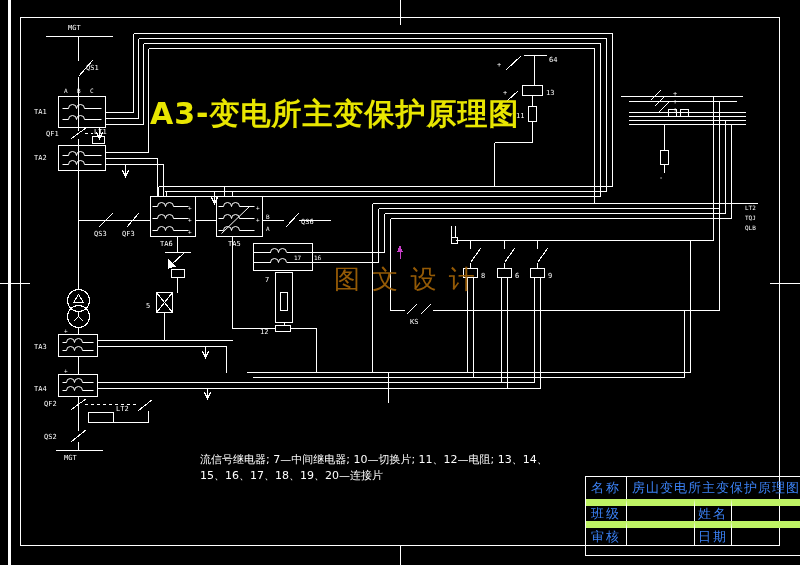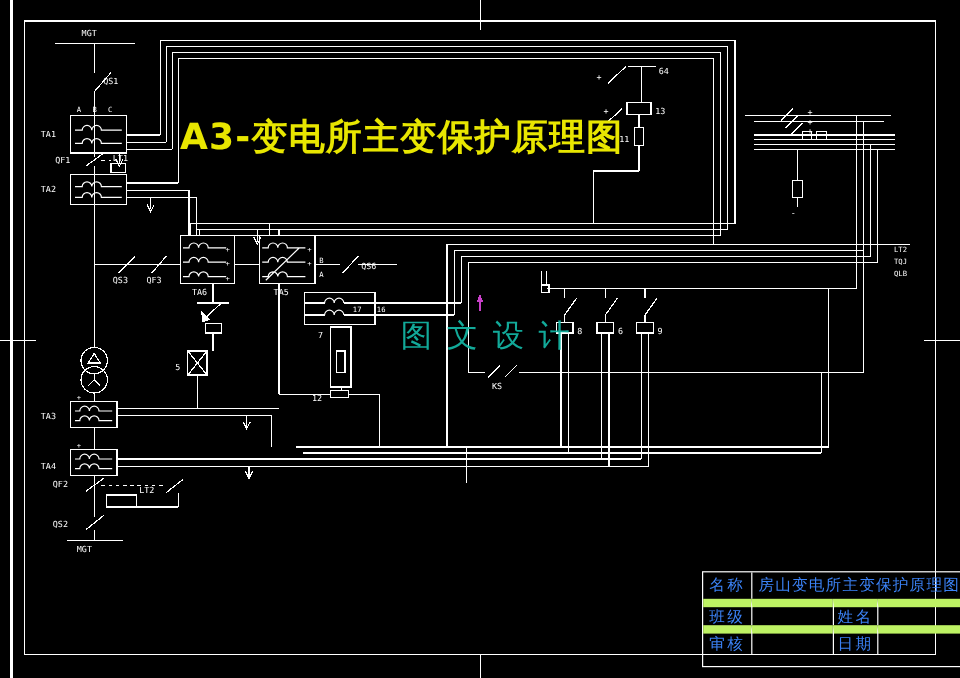--- a/index.html
+++ b/index.html
@@ -2,21 +2,21 @@
 <html><head>
 <meta charset="utf-8">
 <style>
   html,body{margin:0;padding:0;background:#000;}
   body{width:800px;height:565px;position:relative;overflow:hidden;
        font-family:"DejaVu Sans",sans-serif;}
   .abs{position:absolute;}
   #schematic-svg{position:absolute;left:0;top:0;}
   #title{left:150px;top:50px;font-size:30px;font-weight:bold;color:#e8e600;
          letter-spacing:1px;white-space:nowrap;margin-top:44px;}
-  #watermark{left:334px;top:262px;font-size:26px;color:#14b8a6;letter-spacing:2px;
+  #watermark{left:334px;top:262px;font-size:26px;color:#a16207;letter-spacing:2px;
              white-space:nowrap;opacity:.92;}
   #notes{left:200px;top:452px;font-size:11px;color:#fff;line-height:16px;white-space:nowrap;}
   #tblock{left:585px;top:476px;width:220px;height:80px;display:grid;
           grid-template-columns:40px 68px 37px 75px;grid-template-rows:22px 22px 24px;
           color:#3b82f6;font-size:13px;border:1px solid #fff;box-sizing:border-box;}
   .tb{border-left:1px solid #fff;border-top:7px solid #bef264;display:flex;
       align-items:center;justify-content:center;letter-spacing:2px;overflow:hidden;}
   .tb.nl{border-left:none;}
   .tb.nt{border-top:none;}
   .tb.val{justify-content:flex-start;padding-left:5px;letter-spacing:1px;font-size:13px;}
@@ -208,20 +208,22 @@
     <text class="lbl sm" x="745" y="220">TQJ</text>
     <text class="lbl sm" x="745" y="230">QLB</text>
   </g>
 </svg>
 
 <div class="abs" id="title">A3-变电所主变保护原理图</div>
 
 <div class="abs" id="watermark">图 文 设 计</div>
 
 <div class="abs" id="notes">
+  <div>流信号继电器; 7—中间继电器; 10—切换片; 11、12—电阻; 13、14、</div>
+  <div>15、16、17、18、19、20—连接片</div>
 </div>
 
 <div class="abs" id="tblock">
   <div class="tb nl nt">名称</div>
   <div class="tb nt val span3">房山变电所主变保护原理图</div>
 
   <div class="tb nl">班级</div>
   <div class="tb val"></div>
   <div class="tb">姓名</div>
   <div class="tb val"></div>

